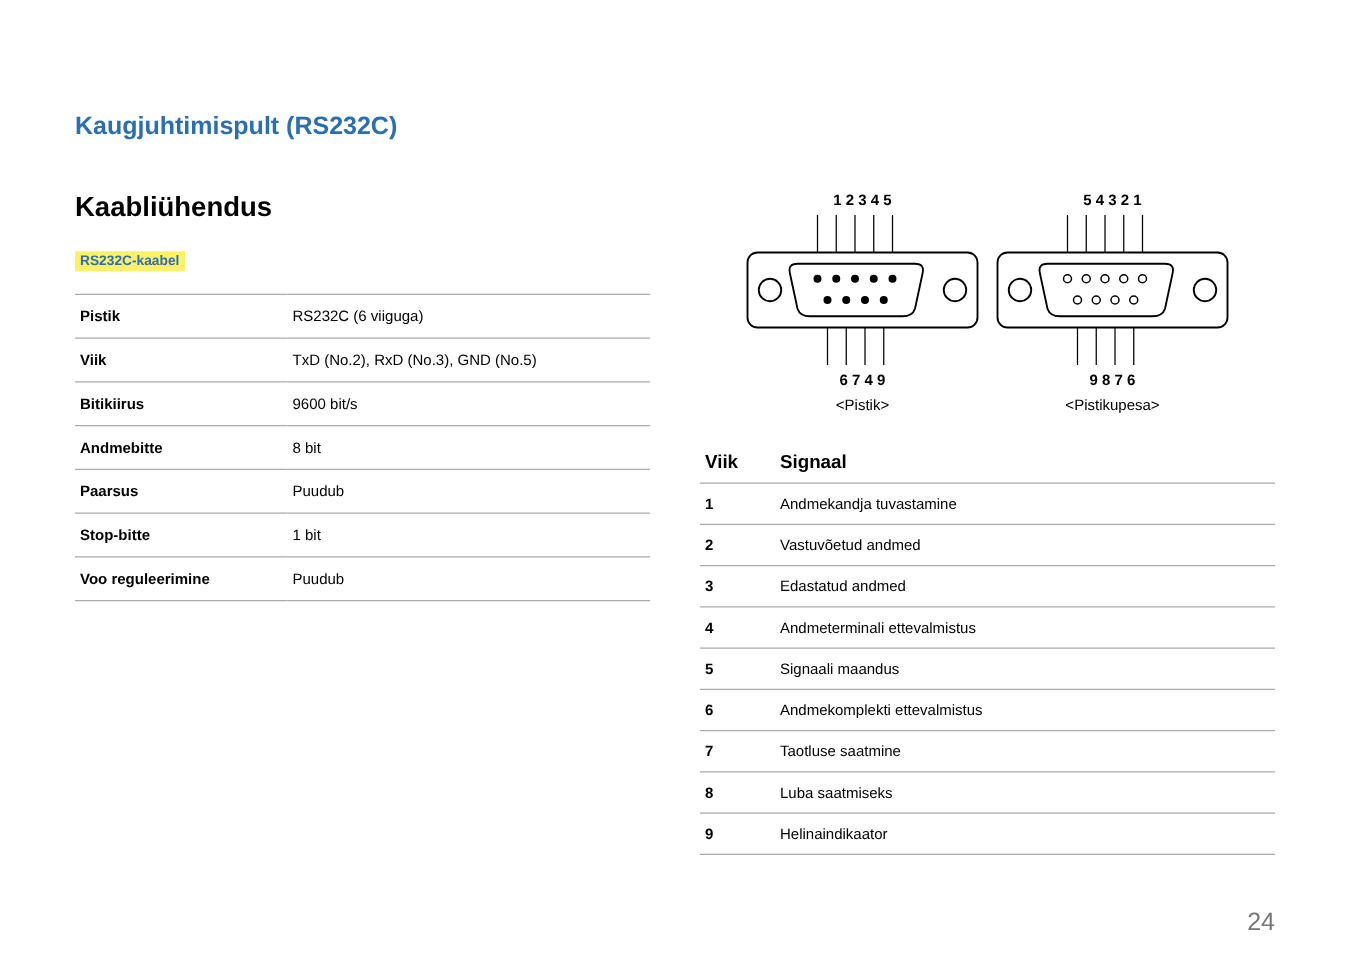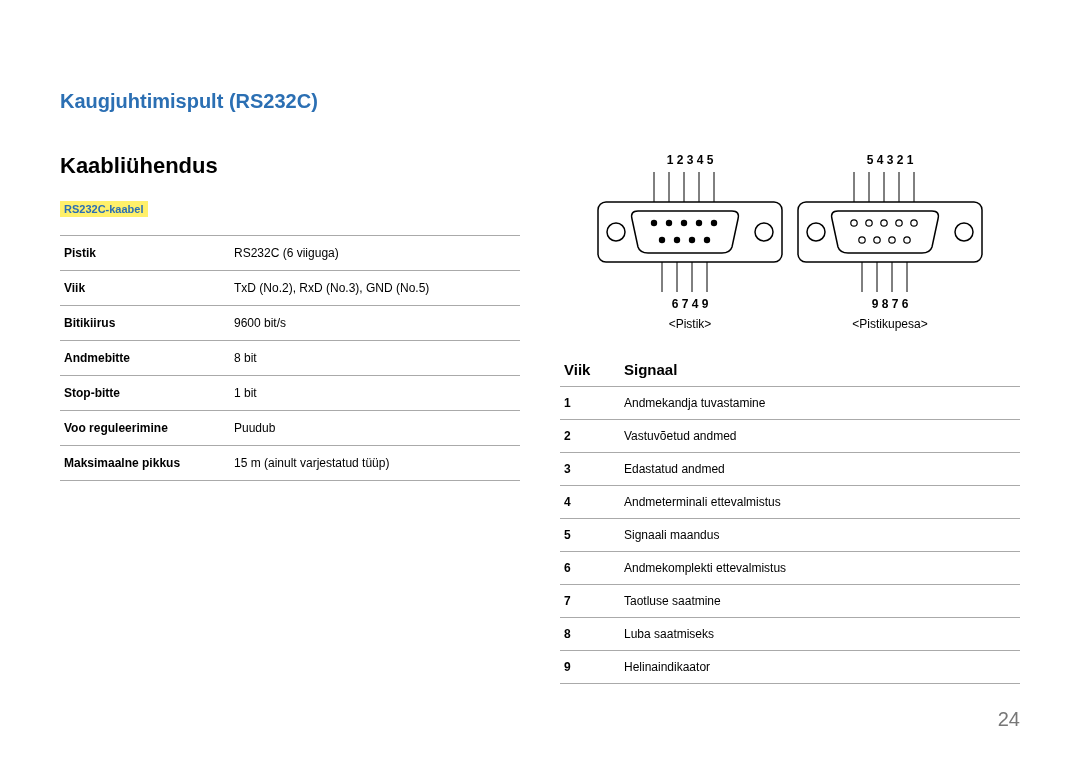--- a/index.html
+++ b/index.html
@@ -42,21 +42,21 @@
   .bullet-line { font-size: 12px; margin-bottom: 18px; }
   .bullet-line::before { content: "•  "; }
   .diagram-row { display: flex; justify-content: center; margin-bottom: 10px; }
   .connector-wrap { text-align: center; }
   .connector-label { font-size: 12px; margin-top: 6px; }
   .pin-num { font-size: 12px; font-weight: 700; }
   table.signal { width: 100%; border-collapse: collapse; font-size: 12px; margin-top: 22px; }
   table.signal th { text-align: left; font-size: 15px; font-weight: 700; padding: 8px 4px; border-bottom: 1px solid #aaa; }
   table.signal td { padding: 9px 4px; border-bottom: 1px solid #aaa; }
   table.signal td:first-child { font-weight: 700; width: 60px; }
-  .pagenum { position: absolute; bottom: 32px; right: 60px; font-size: 20px; color: #777; }
+  .pagenum { position: absolute; bottom: 13px; right: 60px; font-size: 20px; color: #777; }
   svg { display: block; }
 </style>
 </head>
 <body>
 
 <h1>Kaugjuhtimispult (RS232C)</h1>
 
 <div class="cols">
 
   <div class="left">
@@ -75,30 +75,30 @@
           </tr>
           <tr>
             <td>Bitikiirus</td>
             <td>9600 bit/s</td>
           </tr>
           <tr>
             <td>Andmebitte</td>
             <td>8 bit</td>
           </tr>
           <tr>
+            <td>Paarsus</td>
+            <td>Puudub</td>
+          </tr>
+          <tr>
             <td>Stop-bitte</td>
             <td>1 bit</td>
           </tr>
           <tr>
             <td>Voo reguleerimine</td>
             <td>Puudub</td>
-          </tr>
-          <tr>
-            <td>Maksimaalne pikkus</td>
-            <td>15 m (ainult varjestatud tüüp)</td>
           </tr>
         </tbody>
     </table>
   </div>
 
   <div class="right">
 
     <div class="diagram-row">
 
       <div class="connector-wrap">

